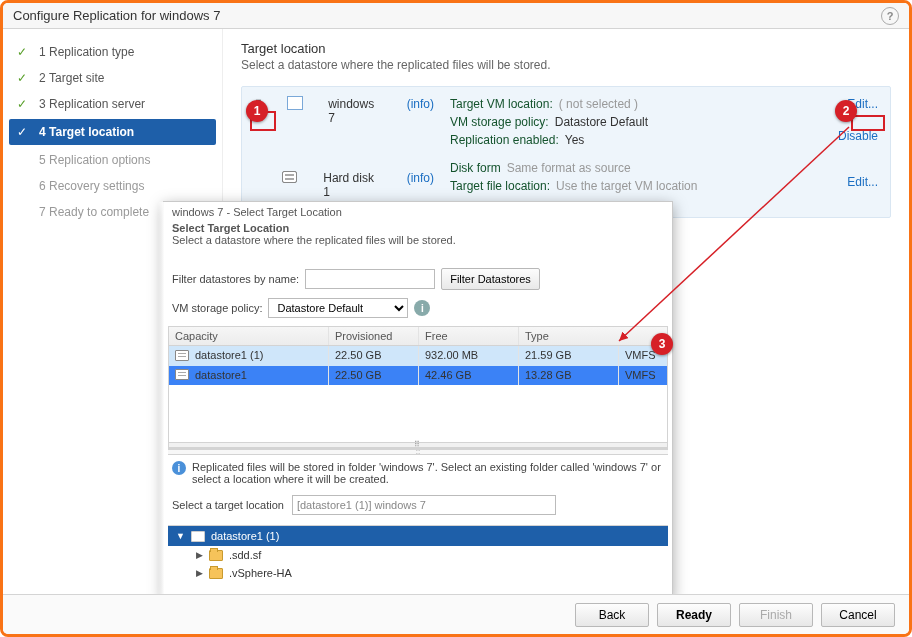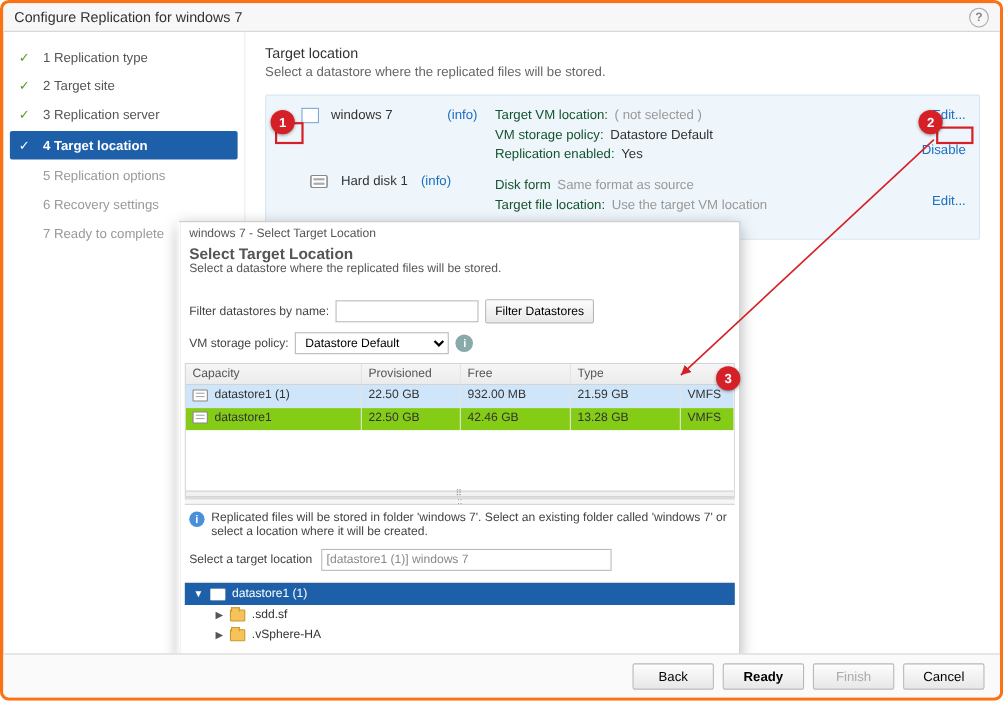--- a/index.html
+++ b/index.html
@@ -79,22 +79,22 @@
     padding: 10px 12px;
     border-radius: 2px;
     display: flex;
     gap: 16px;
   }
   .vm-left {
     width: 180px;
   }
   .vm-row {
     display: flex;
-    align-items: flex-end;
-    gap: 12px;
+    align-items: flex-start;
+    gap: 26px;
   }
   .tri { font-size: 9px; color: #555; }
   .vm-icon {
     display: inline-block; width: 14px; height: 12px;
     border: 1px solid #7aa8d8; background: #fff;
     position: relative;
   }
   .vm-icon::after {
     content: ""; position: absolute; right: -2px; top: -2px;
     width: 14px; height: 12px; border: 1px solid #7aa8d8; background: #fff;
@@ -139,21 +139,21 @@
     
     content: "";
     position: absolute;
     left: -6px; top: 0; bottom: 0; width: 6px;
     background: linear-gradient(90deg, rgba(255,255,255,0), #fff);
   }
   .popup .ptitle {
     padding: 4px 8px 0 8px;
     font-size: 11px; color: #555;
   }
-  .popup .psub { padding: 0 8px; font-size: 14px; color: #555; margin-top: 4px; font-weight: bold; }
+  .popup .psub { padding: 0 8px; font-size: 11px; color: #555; margin-top: 4px; font-weight: bold; }
   .popup .psub2 { padding: 0 8px; font-size: 11px; color: #555; }
   .popup .filter-row, .popup .policy-row {
     display: flex; align-items: center; gap: 6px;
     padding: 4px 8px;
     font-size: 11px; color: #444;
   }
   .popup input[type="text"], .popup select {
     font-size: 11px;
     height: 20px;
     border: 1px solid #bbb;
@@ -183,21 +183,21 @@
     border-bottom: 1px solid #d3d3d3;
   }
   .dstable .hdr > div, .dstable .row > div {
     padding: 3px 6px;
     border-right: 1px solid #e3e3e3;
     white-space: nowrap;
     overflow: hidden;
   }
   .dstable .hdr > div:last-child, .dstable .row > div:last-child { border-right: none; }
   .dstable .row.selected { background: #cfe6fa; }
-  .dstable .row:not(.selected) { background: #84cc16; }
+  .dstable .row:not(.selected) { background: #3b82f6; }
   .dstable .body-rows {
     height: 96px;
     overflow: hidden;
     background: #fff;
   }
   .splitter {
     height: 6px;
     border-top: 1px solid #d3d3d3;
     border-bottom: 1px solid #d3d3d3;
     background: #f1f1f1;

